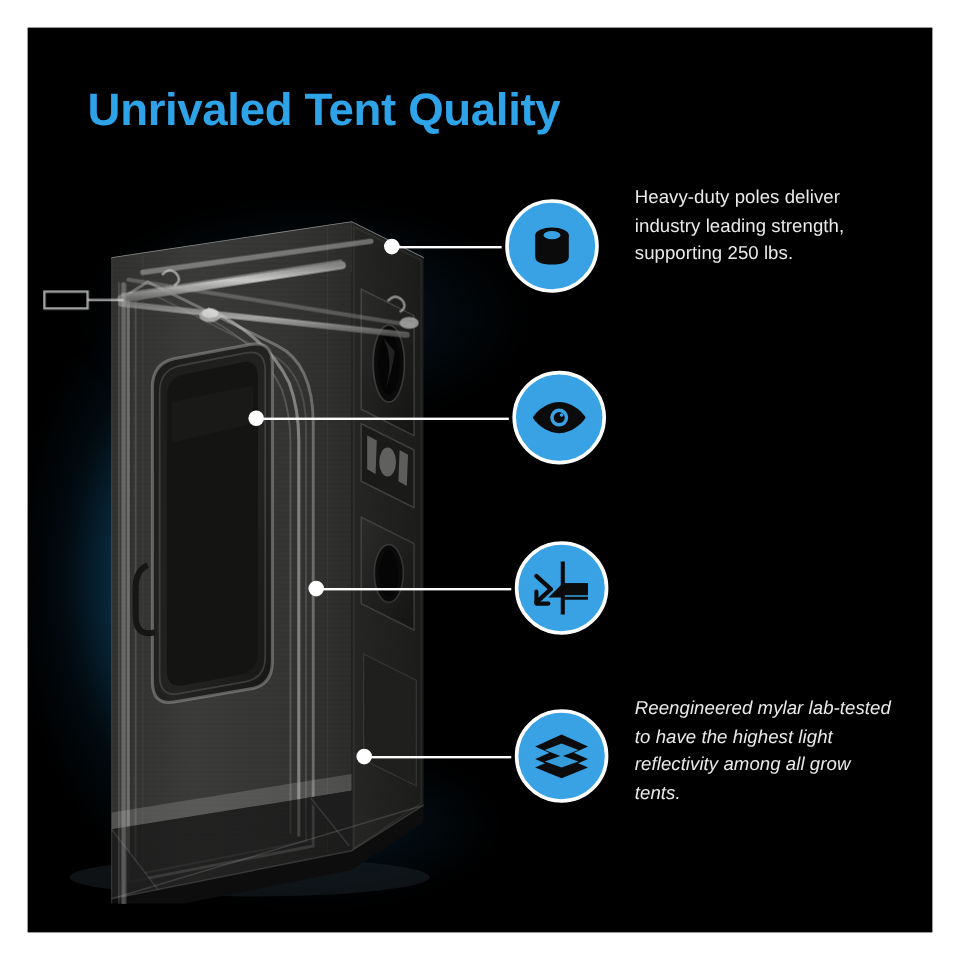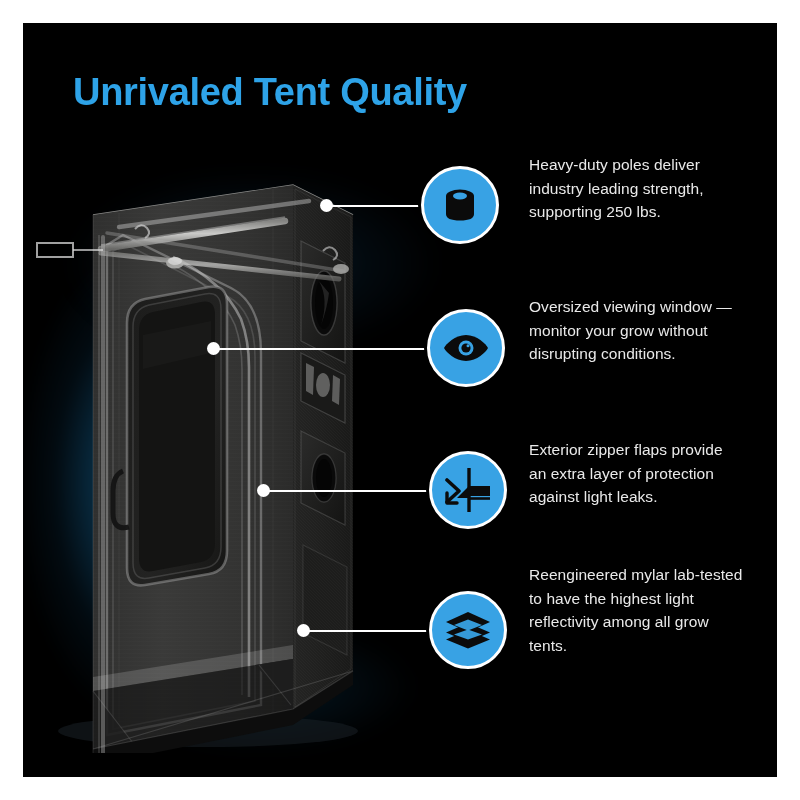--- a/index.html
+++ b/index.html
@@ -325,46 +325,44 @@
       <div class="dot" style="left:184px; top:319px;"></div>
       <div class="connector" style="left:190px; top:325px; width:214px;"></div>
       <div class="icon-circle" style="left:404px; top:286px;">
         <svg width="46" height="30" viewBox="0 0 46 30">
           <path d="M23 2 C34 2 43 11 45 15 C43 19 34 28 23 28 C12 28 3 19 1 15 C3 11 12 2 23 2 Z" fill="#0b0b0b"></path>
           <circle cx="23" cy="15" r="7.5" fill="#38A2E4"></circle>
           <circle cx="23" cy="15" r="4.6" fill="#0b0b0b"></circle>
           <circle cx="25" cy="12.8" r="1.5" fill="#38A2E4"></circle>
         </svg>
       </div>
-      <div class="feature-text" style="left:506px; top:272px;">Oversized viewing window — monitor your grow without disrupting conditions.</div>
 
       <div class="dot" style="left:234px; top:461px;"></div>
       <div class="connector" style="left:240px; top:467px; width:168px;"></div>
       <div class="icon-circle" style="left:406px; top:428px;">
         <svg width="46" height="46" viewBox="0 0 46 46">
           <line x1="24" y1="1" x2="24" y2="45" stroke="#0b0b0b" stroke-width="3.4"></line>
           <path d="M24 19 L45 19 L45 29 L24 29 Z" fill="#0b0b0b"></path>
           <path d="M24 19 L45 19 L45 21.5 L24 21.5 Z" fill="#0b0b0b"></path>
           <line x1="24" y1="31.5" x2="45" y2="31.5" stroke="#0b0b0b" stroke-width="2.6"></line>
           <path d="M24 19 L12 31 L24 31 Z" fill="#0b0b0b"></path>
           <path d="M2 13 L14 24 L2 35" fill="none" stroke="#0b0b0b" stroke-width="3.6" stroke-linecap="round" stroke-linejoin="round"></path>
           <path d="M2 26 L2 36 L12 36" fill="none" stroke="#0b0b0b" stroke-width="3.4" stroke-linecap="round" stroke-linejoin="round"></path>
         </svg>
       </div>
-      <div class="feature-text" style="left:506px; top:415px;">Exterior zipper flaps provide an extra layer of protection against light leaks.</div>
 
       <div class="dot" style="left:274px; top:601px;"></div>
       <div class="connector" style="left:280px; top:607px; width:128px;"></div>
       <div class="icon-circle" style="left:406px; top:568px;">
         <svg width="46" height="38" viewBox="0 0 46 38">
           <polygon points="23,1 45,11 23,21 1,11" fill="#0b0b0b"></polygon>
           <polygon points="23,12 45,21.5 23,31 1,21.5" fill="#0b0b0b"></polygon>
           <polygon points="23,19 45,28.5 23,37.5 1,28.5" fill="#0b0b0b"></polygon>
           <polygon points="23,8.5 37,14 23,19.5 9,14" fill="#38A2E4" opacity="0.95"></polygon>
           <polygon points="23,18.5 37,23.5 23,28.5 9,23.5" fill="#38A2E4" opacity="0.95"></polygon>
         </svg>
       </div>
-      <div class="feature-text" style="left:506px; top:540px;">Reengineered mylar lab-tested to have the highest light reflectivity among all grow tents.</div>
+      <div class="feature-text" style="left:506px; top:556px;font-style:italic;">Reengineered mylar lab-tested to have the highest light reflectivity among all grow tents.</div>
 
     </div>
 
   </div>
 </div>
 
 </body></html>

